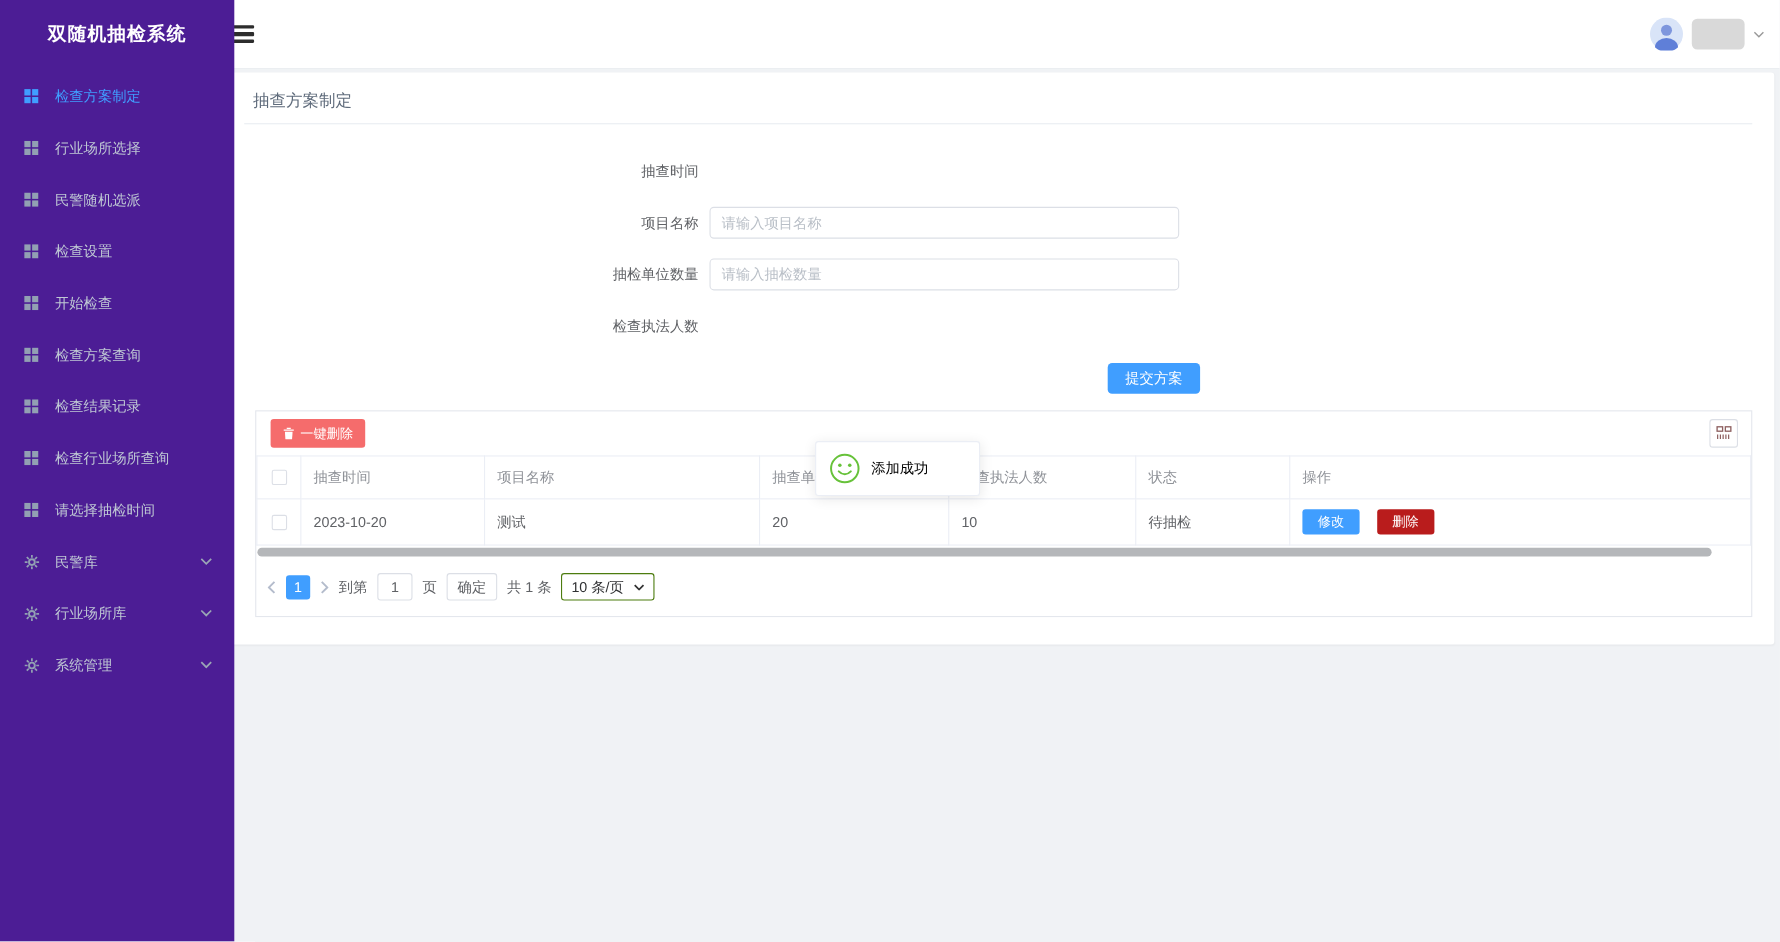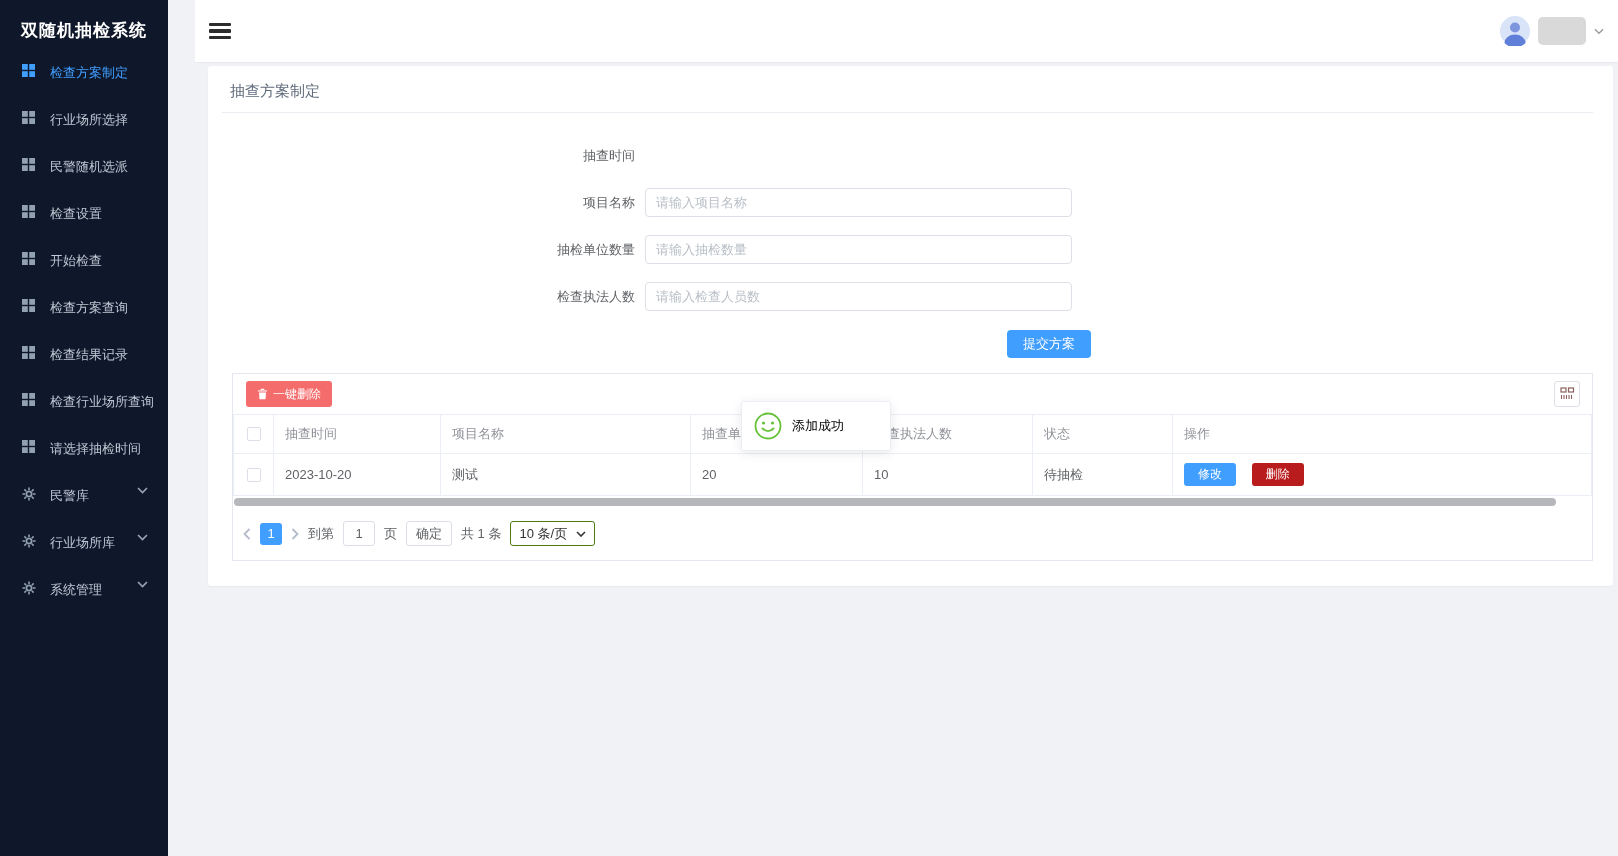--- a/index.html
+++ b/index.html
@@ -1,24 +1,24 @@
 <!DOCTYPE html>
 <html><head>
 <meta charset="utf-8">
 <style>
   * { margin:0; padding:0; box-sizing:border-box; }
   html,body { width:1618px; height:856px; overflow:hidden; }
   body { font-family:"Liberation Sans","DejaVu Sans",sans-serif; background:#f0f2f5; position:relative; }
   svg { display:block; }
 
   
-  .sidebar { position:absolute; left:0; top:0; bottom:0; width:168px; background:#0f172a; z-index:5; }
+  .sidebar { position:absolute; left:0; top:0; bottom:0; width:213px; background:#4c1d95; z-index:5; }
   .sidebar-title { height:62px; line-height:62px; text-align:center; color:#ffffff; font-size:17px; font-weight:bold; letter-spacing:1px; }
   .menu { padding-top:2px; }
-  .mi { height:47px; display:flex; padding-left:22px; color:#bfc8d4; font-size:13px; cursor:pointer; }
+  .mi { height:47px; display:flex; align-items:center; padding-left:22px; color:#bfc8d4; font-size:13px; cursor:pointer; }
   .mi .icon { width:15px; margin-right:13px; color:#92a0b3; display:flex; }
   .mi.active { color:#409eff; }
   .mi.active .icon { color:#409eff; }
   .mi .chev { margin-left:auto; margin-right:20px; color:#9aa5b5; }
 
   
   .topbar { position:absolute; left:195px; right:0; top:0; height:63px; background:#fff; border-bottom:1px solid #e7eaee; display:flex; align-items:center; justify-content:space-between; padding:0 14px; z-index:4; }
   .hamburger { width:24px; cursor:pointer; }
   .hamburger span { display:block; width:22px; height:3.4px; background:#2d2d2d; margin:3.4px 0; border-radius:1px; }
   .user-area { display:flex; align-items:center; gap:8px; cursor:pointer; }
@@ -254,21 +254,20 @@
       <div class="form-row">
         <label class="form-label">项目名称</label>
         <input class="form-input" placeholder="请输入项目名称" style="">
       </div>
       <div class="form-row">
         <label class="form-label">抽检单位数量</label>
         <input class="form-input" placeholder="请输入抽检数量" style="">
       </div>
       <div class="form-row">
         <label class="form-label">检查执法人数</label>
-        <input class="form-input" placeholder="请输入检查人员数" style="">
       </div>
       <div class="submit-row">
         <button class="btn-primary">提交方案</button>
       </div>
     </div>
 
     <div class="table-block">
       <div class="toolbar">
         <button class="btn-danger">
           <span>

